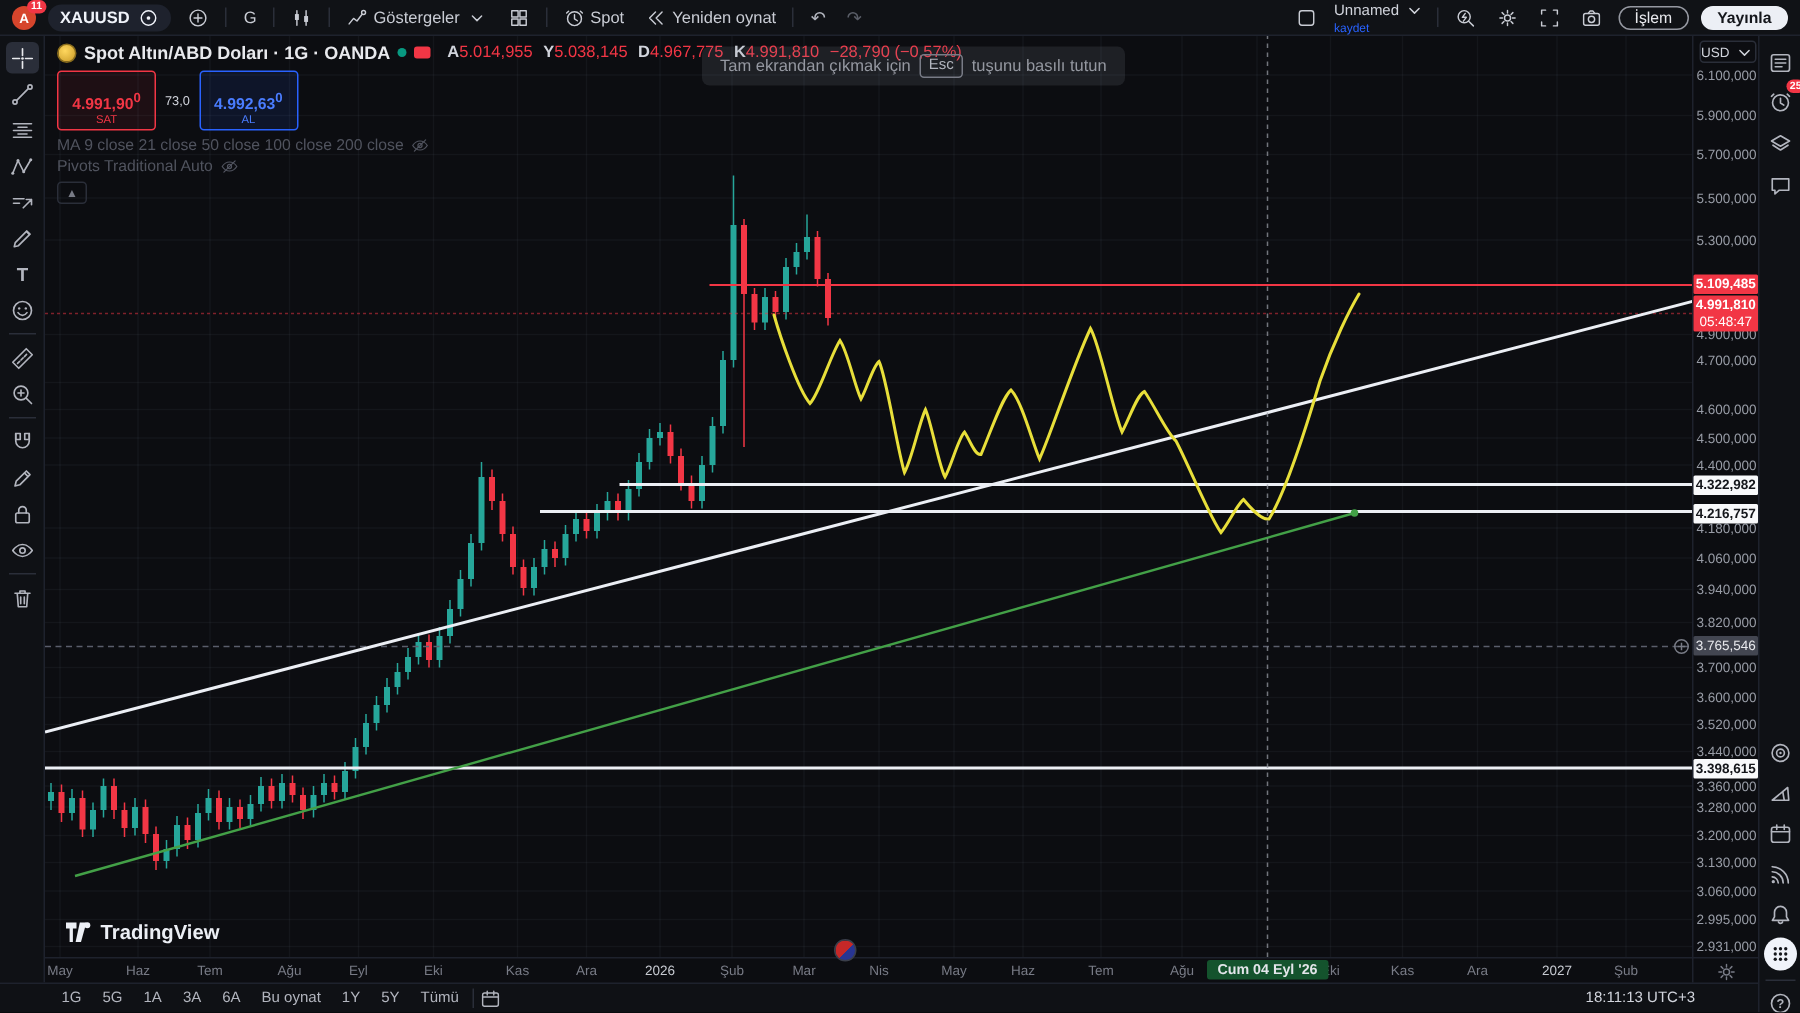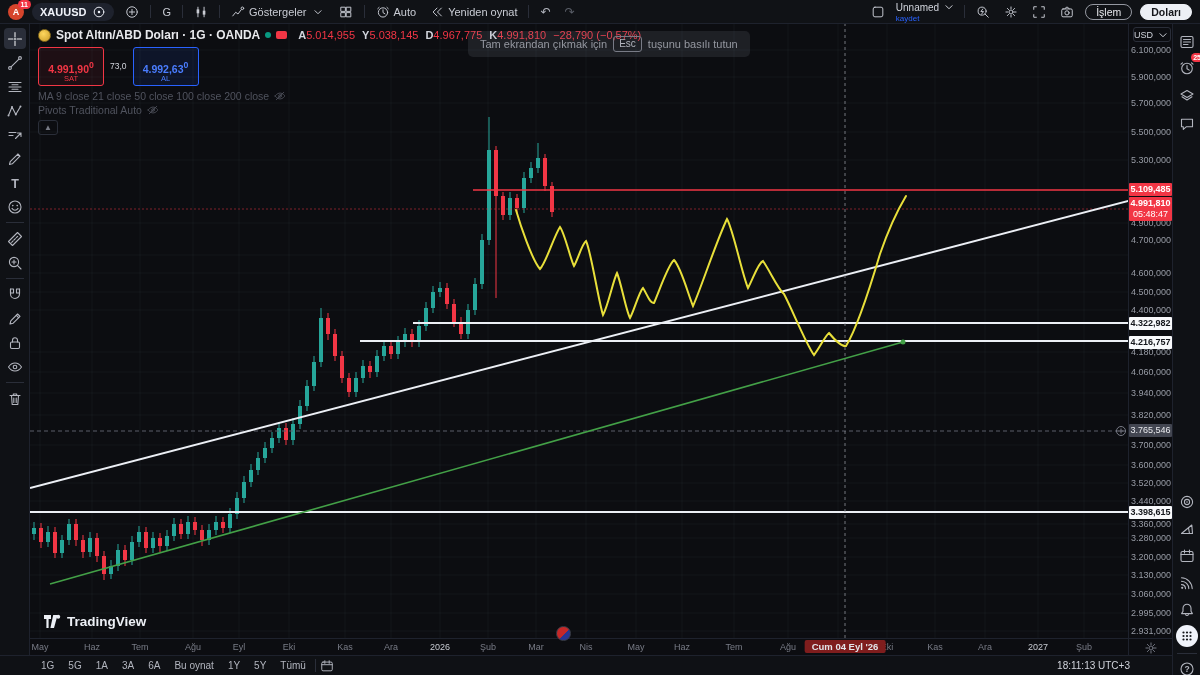--- a/index.html
+++ b/index.html
@@ -52,21 +52,21 @@
   .p-tick{position:absolute;left:0;width:100%;text-align:center;font-size:9px;color:#989ca6;}
   .p-mark{position:absolute;left:0px;width:43px;text-align:center;font-size:9px;font-weight:bold;border-radius:1px;padding:1px 0;line-height:11px;}
   .mk-red{background:#f23645;color:#fff;}
   .mk-white{background:#f8f9fb;color:#14161b;}
   .mk-gray{background:#434651;color:#e8e9ed;font-weight:normal;}
   .usd-box{position:absolute;left:4px;top:4px;width:36px;height:13px;border:1px solid #2a2e39;border-radius:3px;font-size:9px;color:#d1d4dc;display:flex;align-items:center;justify-content:center;gap:3px;cursor:pointer;}
   
   .time-axis{position:absolute;left:30px;top:638px;width:1098px;height:17px;background:#0c0d11;border-top:1px solid #1e222d;z-index:15;}
   .t-tick{position:absolute;top:3px;transform:translateX(-50%);font-size:9px;color:#787b86;}
   .t-tick.yr{color:#c7cad1;}
-  .cross-label{position:absolute;top:1px;transform:translateX(-50%);background:#7f1d1d;color:#e3e5ea;font-size:9.5px;font-weight:bold;border-radius:2px;padding:1px 7px;white-space:nowrap;}
+  .cross-label{position:absolute;top:1px;transform:translateX(-50%);background:#14532d;color:#e3e5ea;font-size:9.5px;font-weight:bold;border-radius:2px;padding:1px 7px;white-space:nowrap;}
   .corner{position:absolute;left:1128px;top:638px;width:44px;height:17px;background:#0c0d11;border-top:1px solid #1e222d;border-left:1px solid #1e222d;display:flex;align-items:center;justify-content:center;color:#787b86;z-index:16;}
   .event-dot{position:absolute;top:-13px;width:13px;height:13px;border-radius:50%;background:linear-gradient(135deg,#c62828 55%,#283593 55%);border:1px solid #3a3e4a;}
   
   .bottom-bar{position:absolute;left:0;top:655px;width:1172px;height:20px;background:#0f1115;border-top:1px solid #1e222d;display:flex;align-items:center;justify-content:space-between;z-index:20;box-sizing:border-box;padding:0 42px 0 36px;}
   .ranges{display:flex;align-items:center;gap:4px;}
   .rng{color:#b2b5be;font-size:10px;padding:1px 5px;border-radius:3px;cursor:pointer;}
   .clock{font-size:10px;color:#d1d4dc;}
   
   .right-bar{position:absolute;left:1172px;top:23px;width:28px;height:652px;background:#0f1115;border-left:1px solid #1e222d;z-index:20;}
   .rb-item{position:absolute;left:3px;width:22px;height:22px;display:flex;align-items:center;justify-content:center;color:#b2b5be;cursor:pointer;border-radius:4px;}
@@ -150,21 +150,21 @@
       <div class="divider"></div>
       <div class="tb-btn">
         <span class="ic">
             <svg class="icon" width="14" height="14" viewBox="0 0 16 16">
               <g fill="none" stroke="currentColor" stroke-width="1.1" stroke-linecap="round" stroke-linejoin="round">
                 <circle cx="8" cy="8.5" r="5.3"></circle>
                 <path d="M8 5.5v3.2l2.2 1.4M3.5 2.8L2 4.2M12.5 2.8L14 4.2"></path>
               </g>
             </svg>
           </span>
-        <span>Auto</span>
+        <span>Spot</span>
       </div>
       <div class="tb-btn">
         <span class="ic">
             <svg class="icon" width="14" height="14" viewBox="0 0 16 16">
               <g fill="none" stroke="currentColor" stroke-width="1.1" stroke-linecap="round" stroke-linejoin="round">
                 <path d="M8 3.5L3.5 8 8 12.5M13 3.5L8.5 8l4.5 4.5"></path>
               </g>
             </svg>
           </span>
         <span>Yeniden oynat</span>
@@ -221,21 +221,21 @@
       <span class="ic tb-btn">
           <svg class="icon" width="14" height="14" viewBox="0 0 16 16">
             <g fill="none" stroke="currentColor" stroke-width="1.1" stroke-linecap="round" stroke-linejoin="round">
               <rect x="2" y="4.5" width="12" height="9" rx="1.5"></rect>
               <path d="M5.5 4.5L7 2.6h2l1.5 1.9"></path>
               <circle cx="8" cy="9" r="2.4"></circle>
             </g>
           </svg>
         </span>
       <div class="pill-btn">İşlem</div>
-      <div class="pill-btn filled">Doları</div>
+      <div class="pill-btn filled">Yayınla</div>
     </div>
   </div>
 
   <div class="left-bar" id="left-bar">
       <div class="tool sel">
         <svg class="icon" width="16" height="16" viewBox="0 0 16 16">
           <g fill="none" stroke="currentColor" stroke-width="1.1" stroke-linecap="round" stroke-linejoin="round">
             <path d="M8 1.5V6M8 10v4.5M1.5 8H6M10 8h4.5"></path>
             <circle cx="8" cy="8" r=".9" fill="currentColor" stroke="none"></circle>
           </g>

